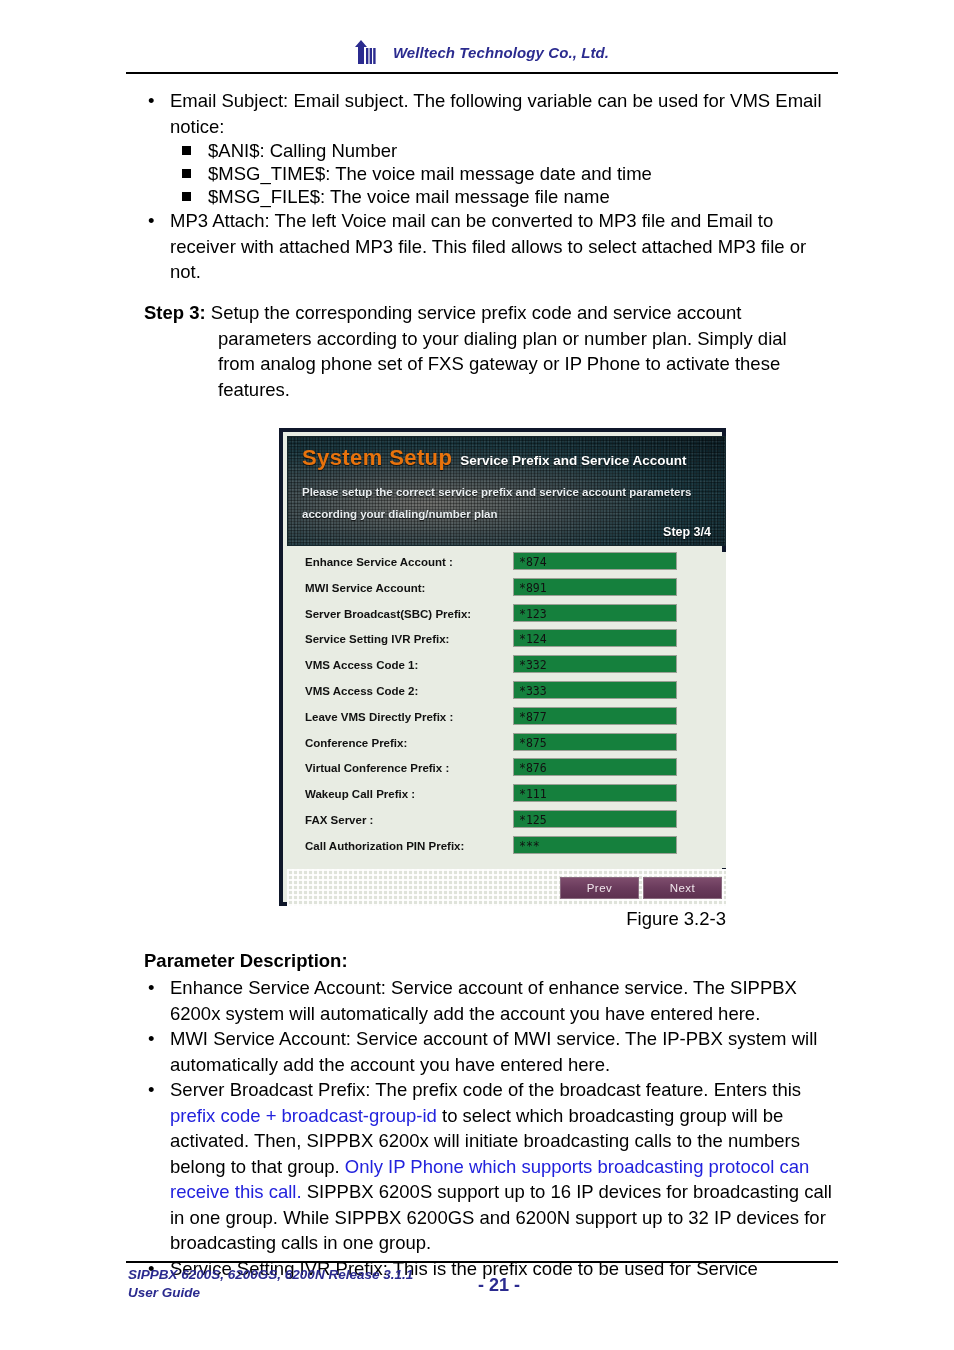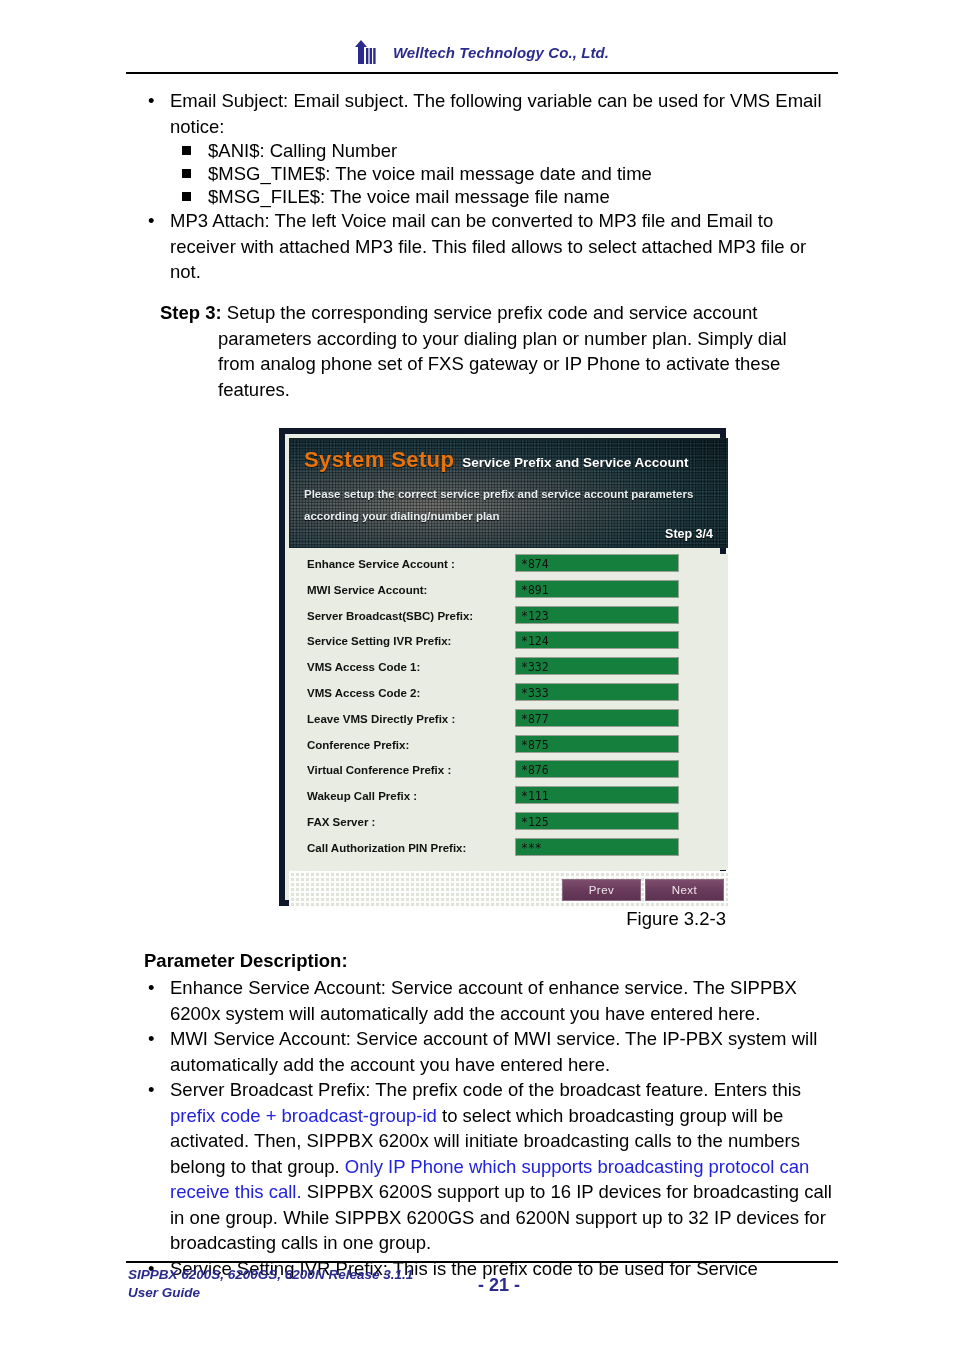--- a/index.html
+++ b/index.html
@@ -103,36 +103,35 @@
     position: absolute;
     left: 144px;
     top: 300px;
     width: 700px;
     font-size: 18.5px;
     line-height: 25.5px;
   }
   .step-block .hang {
     padding-left: 74px;
     text-indent: -74px;
-    margin-left: 16px;
   }
   .step-block .cont {
     padding-left: 74px;
   }
   .step-label { font-weight: bold; }
 
   
   .shot {
     position: absolute;
     left: 279px;
     top: 428px;
     width: 447px;
     height: 478px;
     background: #e8ece3;
-    border: 6px solid #0f172a;
+    border: 4px solid #0f172a;
     box-sizing: border-box;
   }
   .shot-banner {
     position: absolute;
     left: 4px;
     top: 4px;
     width: 439px;
     height: 110px;
     background:
       repeating-linear-gradient(to right, rgba(255,255,255,0.05) 0 1px, rgba(0,0,0,0) 1px 4px),

